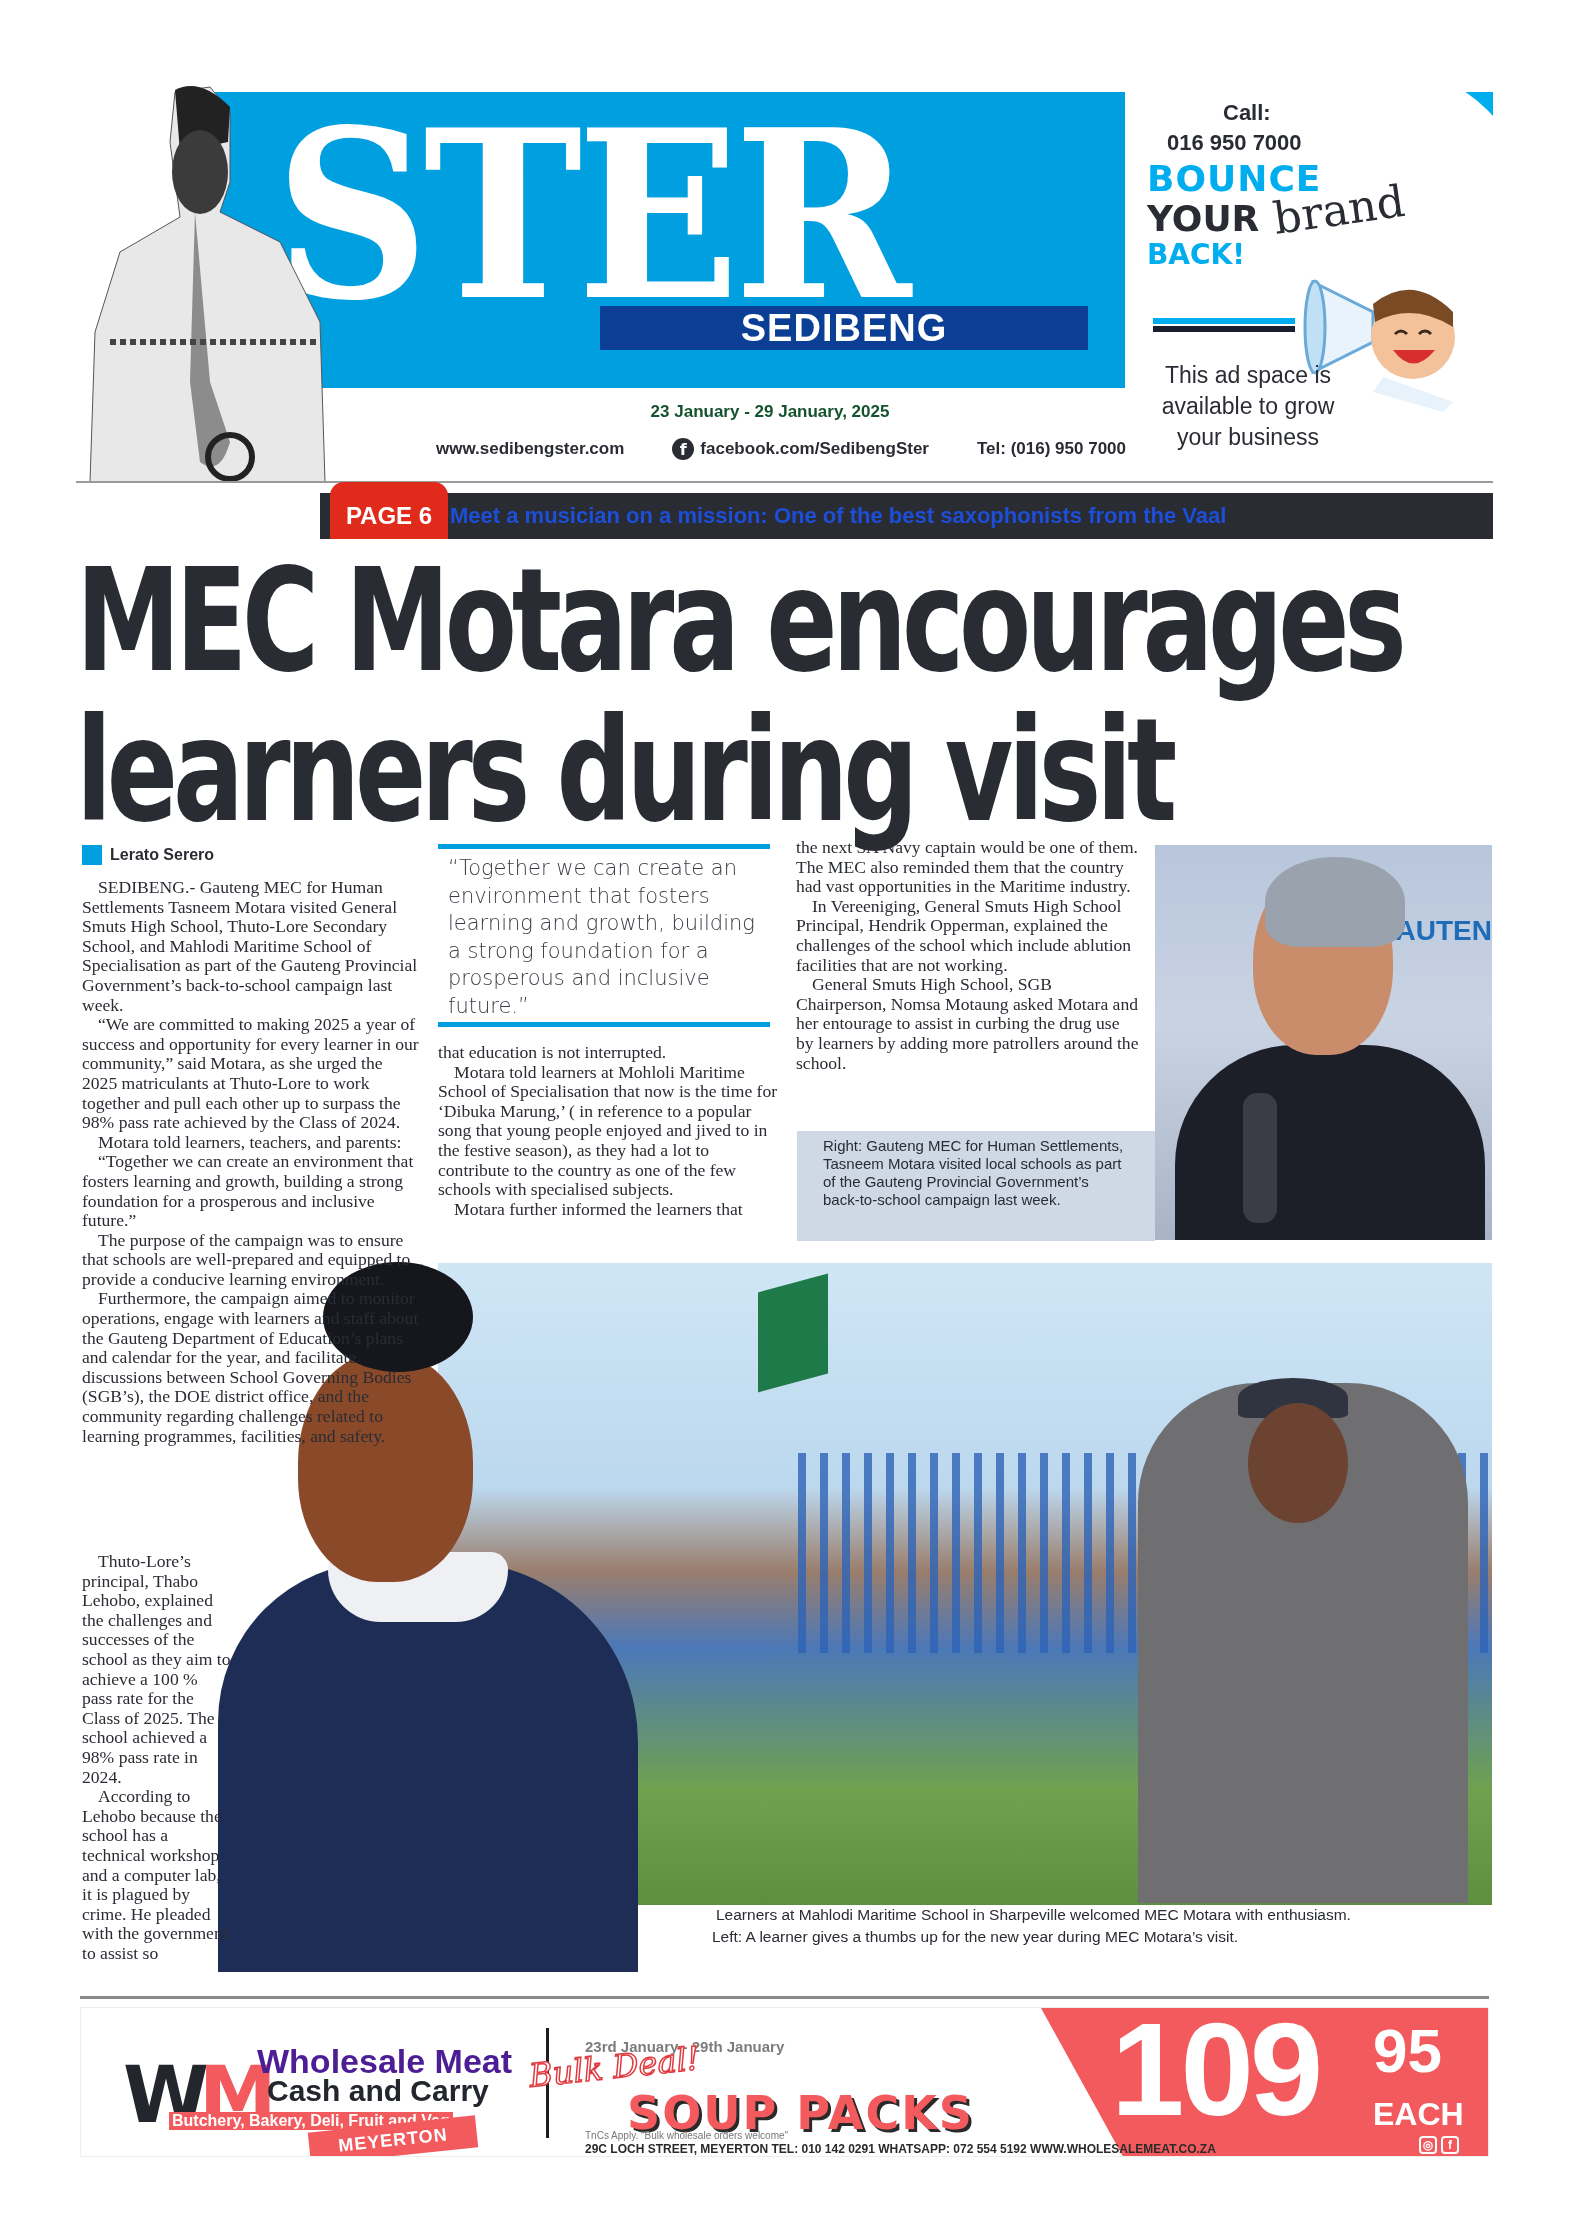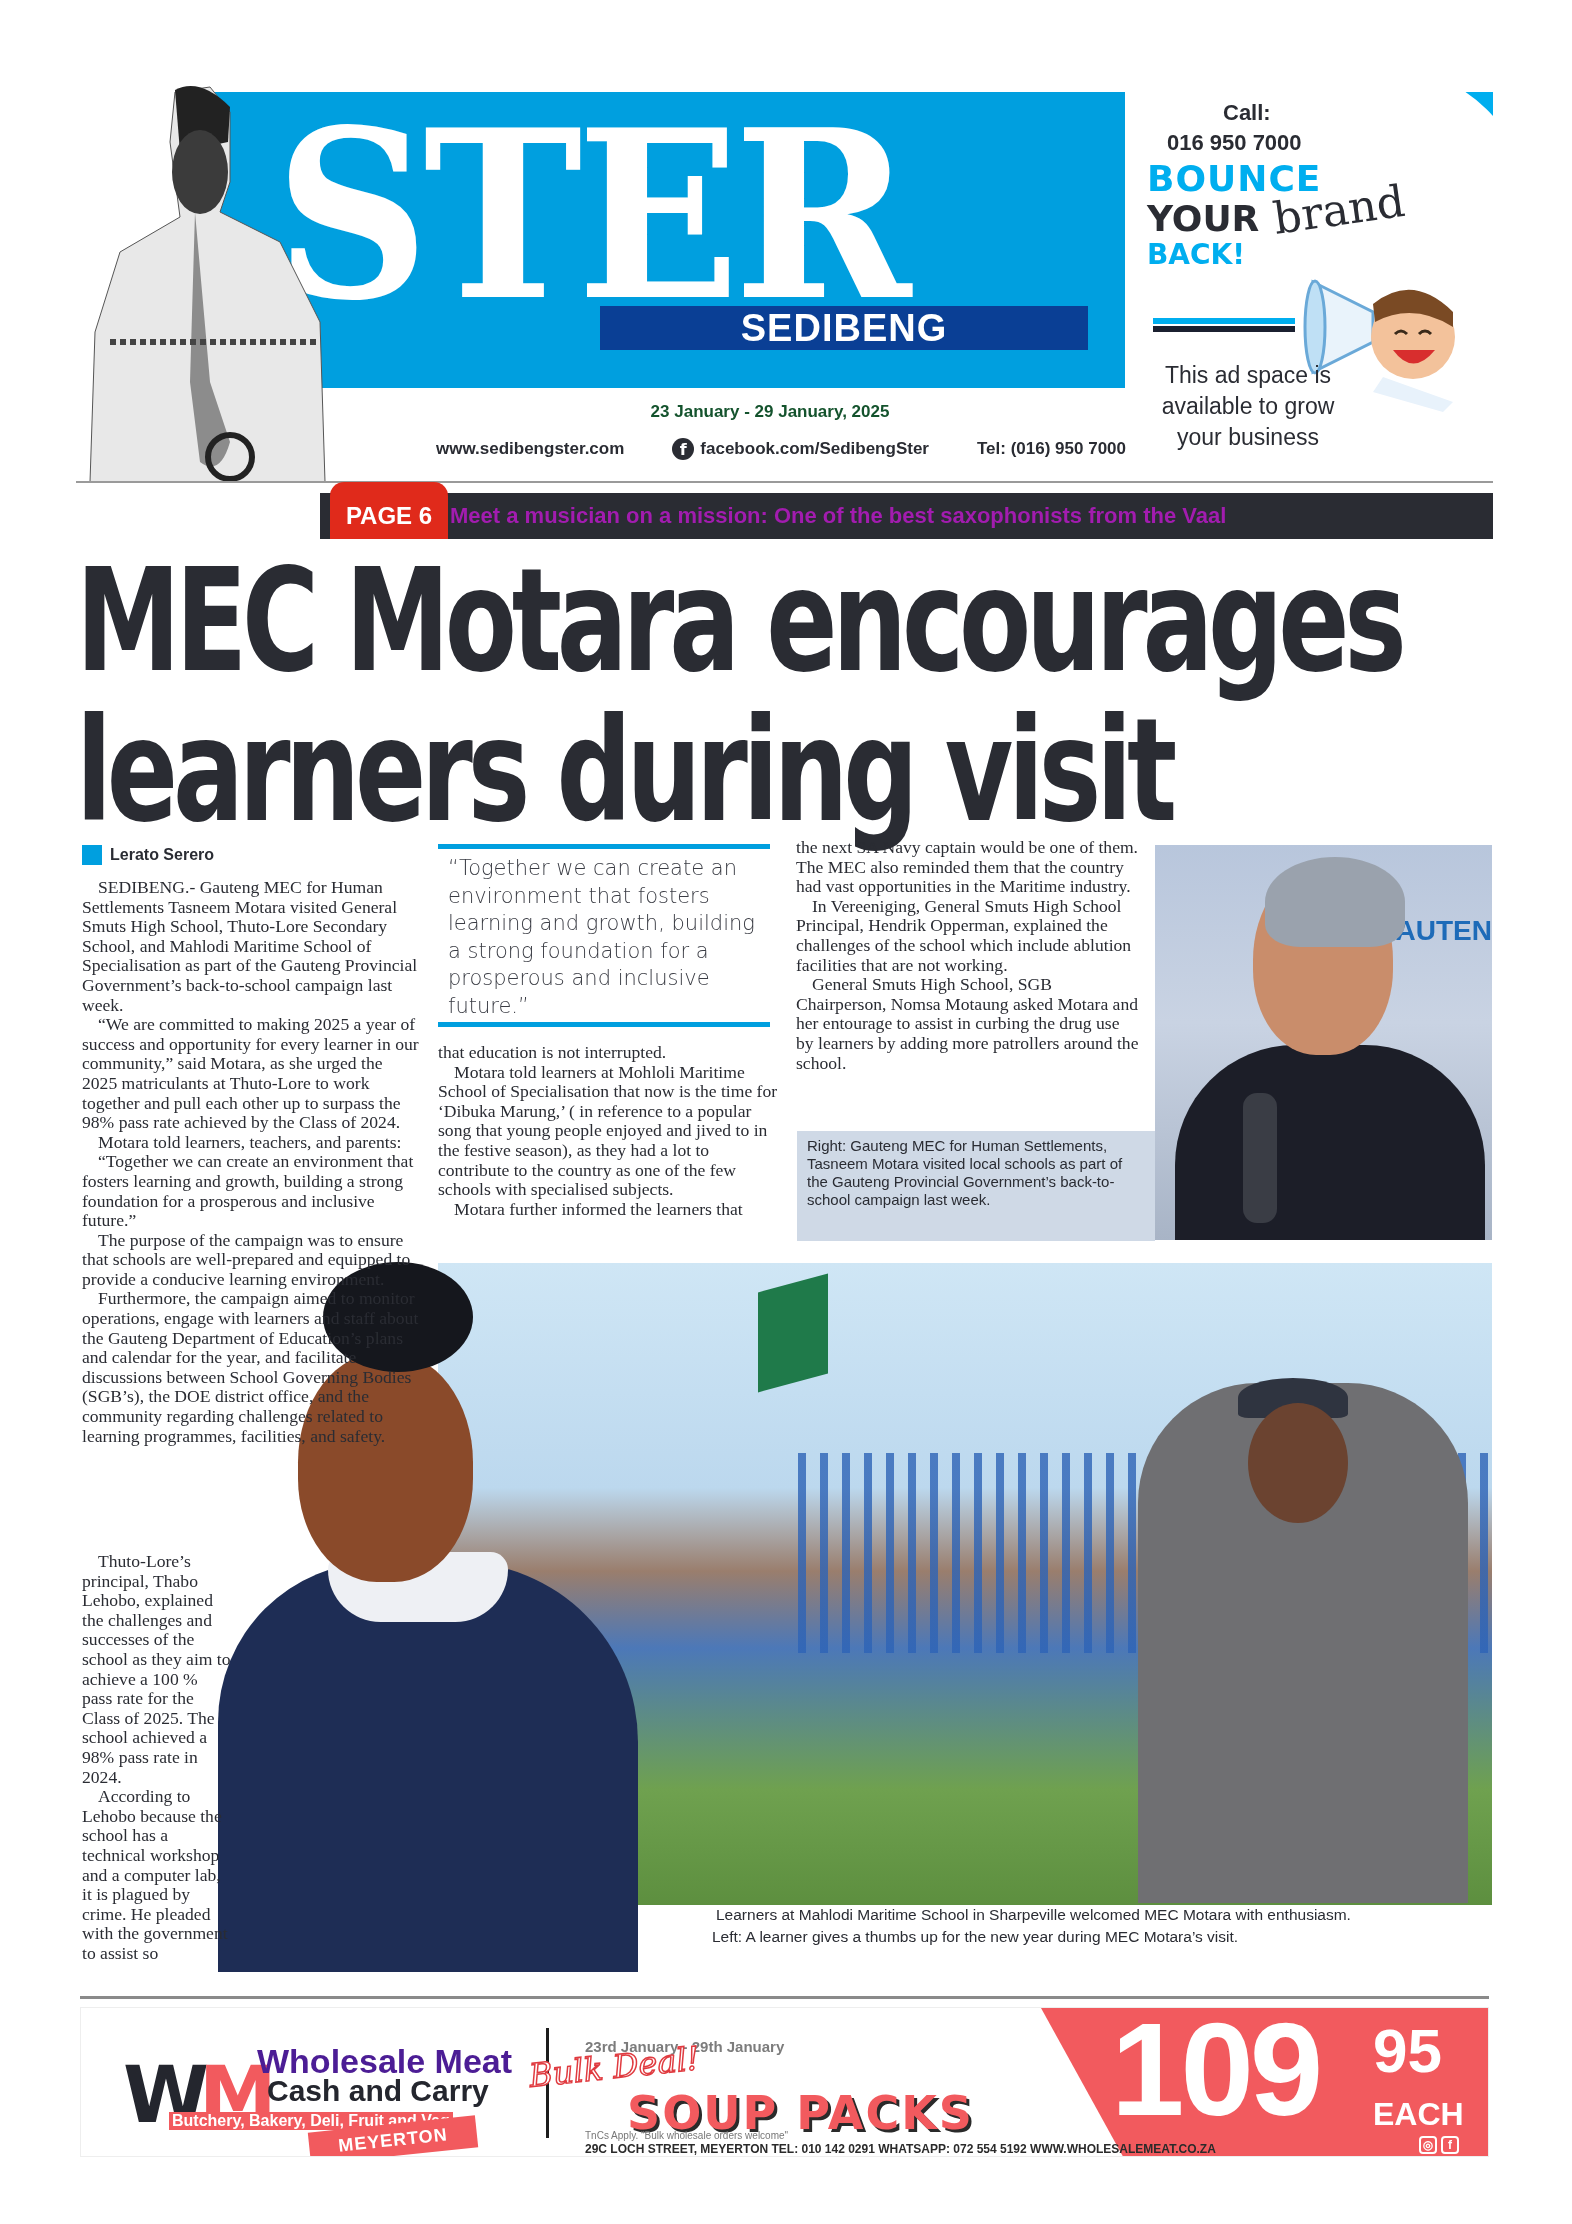--- a/index.html
+++ b/index.html
@@ -35,40 +35,40 @@
   .bar1 { position: absolute; left: 20px; top: 226px; width: 142px; height: 6px; background: #00aeef; }
   .bar2 { position: absolute; left: 20px; top: 234px; width: 142px; height: 6px; background: #1b2030; }
   .ad-avail { position: absolute; left: 10px; top: 268px; width: 210px; text-align: center; font-size: 23px; line-height: 31px; color: #2a2c33; }
   .mascot { position: absolute; left: 170px; top: 150px; width: 160px; height: 170px; }
 
   
   .rule-top { left: 76px; top: 481px; width: 1417px; height: 2px; background: #9a9a9a; }
   .teaser-bar { left: 320px; top: 493px; width: 1173px; height: 46px; background: #2a2c33; }
   .teaser-tab { left: 314px; top: 482px; width: 118px; height: 57px; background: #e02a1b; border-radius: 14px 14px 0 0;
                 color: #fff; font-weight: bold; font-size: 24px; line-height: 68px; text-align: center; margin-left: 16px; }
-  .teaser-text { left: 450px; top: 493px; height: 46px; line-height: 46px; color: #a21caf; font-weight: bold; font-size: 22px; text-align: right; }
+  .teaser-text { left: 450px; top: 493px; height: 46px; line-height: 46px; color: #1d4ed8; font-weight: bold; font-size: 22px; text-align: right; }
 
   
   .headline { left: 76px; top: 546px; width: 1440px; font-family: "DejaVu Sans", sans-serif; font-weight: bold;
               color: #2a2c33; font-size: 142px; line-height: 150px; letter-spacing: -7px; transform: scaleX(0.74); transform-origin: left top; white-space: nowrap; }
 
   
   .body-text { font-family: "Liberation Serif", serif; font-size: 17.6px; line-height: 19.6px; color: #2a2c33; }
   .body-text p { text-indent: 16px; }
   .byline { left: 82px; top: 845px; display: flex; align-items: center; gap: 8px; font-size: 16px; font-weight: bold; color: #2a2c33; }
   .byline .sq { width: 20px; height: 20px; background: #009fdf; }
   .col1 { left: 82px; top: 878px; width: 340px; }
   .col1b { left: 82px; top: 1552px; width: 150px; }
   .col2 { left: 438px; top: 1043px; width: 340px; }
   .col3 { left: 796px; top: 838px; width: 345px; }
 
   .pullquote { left: 438px; top: 844px; width: 332px; border-top: 5px solid #009fdf; border-bottom: 5px solid #009fdf; padding: 6px 4px 2px 10px; }
   .pullquote div { font-family: "DejaVu Sans", sans-serif; font-size: 21px; line-height: 27.5px; color: #3a3c44; font-weight: 300; }
 
-  .cap1 { left: 797px; top: 1131px; width: 358px; height: 110px; background: #cfd9e6; padding: 6px 10px;
+  .cap1 { left: 797px; top: 1131px; width: 358px; height: 110px; background: #cfd9e6; padding: 6px 26px;
           font-size: 15px; line-height: 18px; color: #2a2c33; }
 
   
   .photo-mec { left: 1155px; top: 845px; width: 337px; height: 395px; overflow: hidden;
                background: linear-gradient(180deg,#b8c6dc 0%,#c9d3e3 45%,#a8b4c6 100%); }
   .photo-mec .gauteng { position: absolute; right: 0; top: 70px; font-size: 28px; color: #1e6bb8; font-weight: bold; }
   .photo-mec .head { position: absolute; left: 98px; top: 20px; width: 140px; height: 190px; border-radius: 50% 50% 45% 45%; background: #c98d6b; }
   .photo-mec .hair { position: absolute; left: 110px; top: 12px; width: 140px; height: 90px; border-radius: 60% 60% 30% 30%; background: #9aa2ad; }
   .photo-mec .body { position: absolute; left: 20px; top: 200px; width: 310px; height: 230px; border-radius: 120px 120px 0 0; background: #1c1e28; }
   .photo-mec .mic { position: absolute; left: 88px; top: 248px; width: 34px; height: 130px; background: #3a3d45; border-radius: 14px; }

